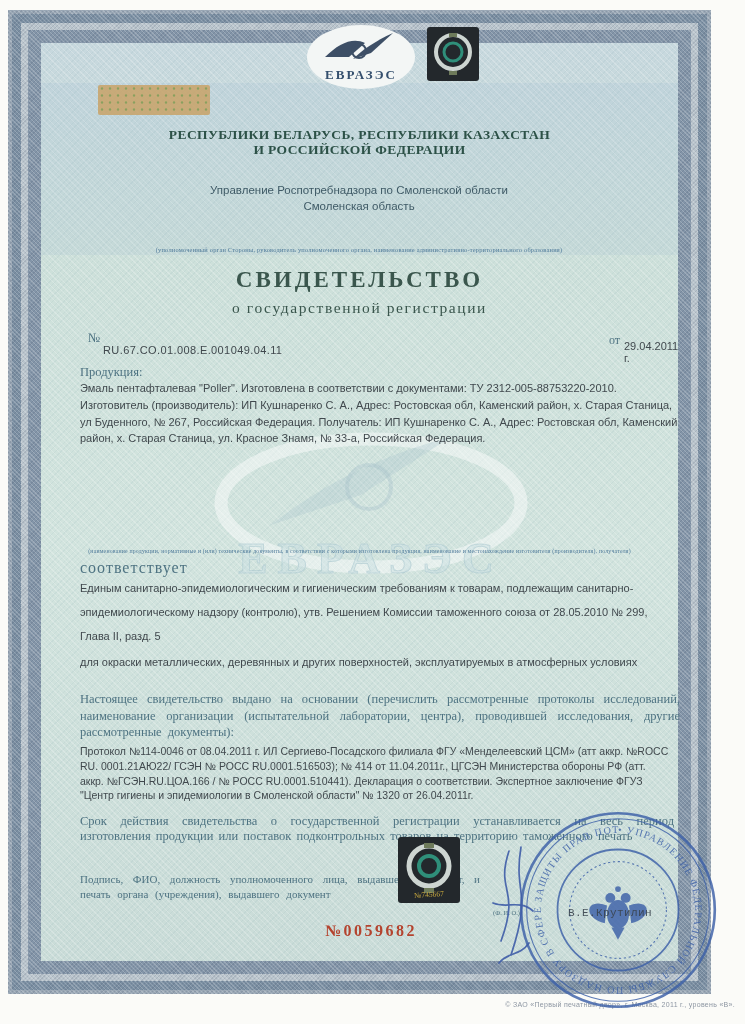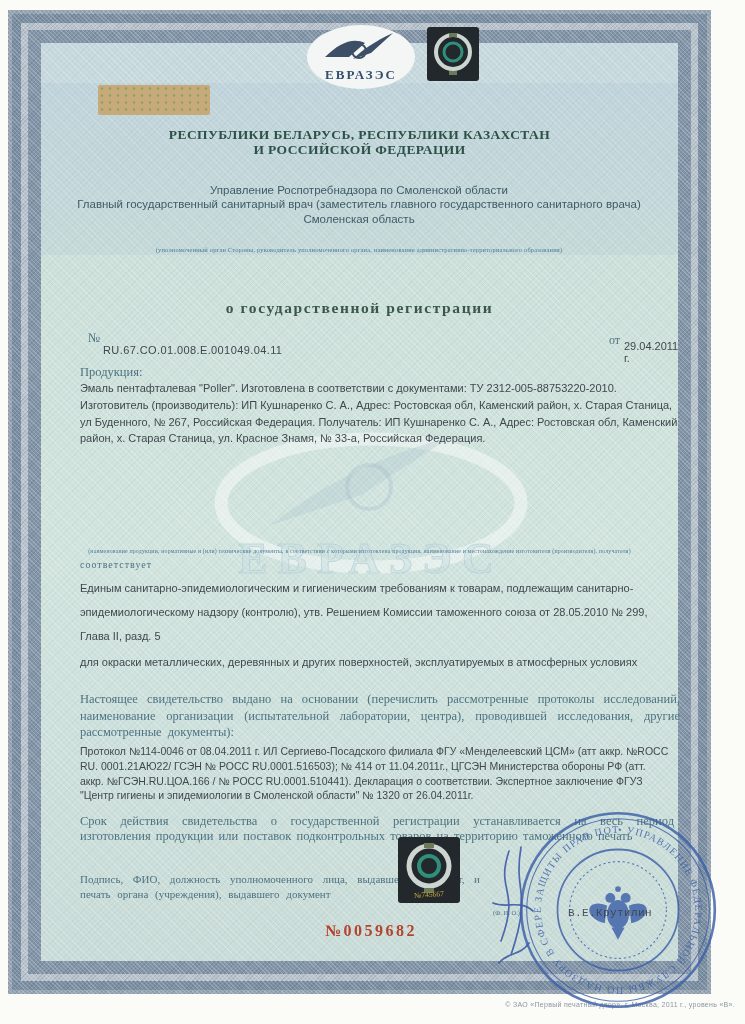--- a/index.html
+++ b/index.html
@@ -31,21 +31,21 @@
   .band { position:absolute; left:0; top:40px; width:100%; height:172px;
           background:rgba(140,170,205,0.12); z-index:0; }
   .abs { position:absolute; z-index:2; }
   
   .serifblue { font-family:"Liberation Serif", serif; color:#4e7382; }
   .typed { font-family:"Liberation Sans", sans-serif; color:#40484d; }
   .union { text-align:center; font-weight:bold; color:#2c5147; font-size:13.5px; line-height:15px; letter-spacing:.4px; }
   .authority { text-align:center; color:#3f5a66; font-family:"Liberation Sans",sans-serif; font-size:11.5px; line-height:13.5px; }
   .tinycap { text-align:center; color:#4f7a9a; font-size:6.4px; letter-spacing:.2px; }
   .title-main { text-align:center; font-weight:bold; color:#3a564d; font-size:23px; letter-spacing:3px; }
-  .title-sub  { text-align:center; font-weight:bold; color:#3a564d; font-size:15.5px; letter-spacing:1.6px; }
+  .title-sub  { text-align:center; font-weight:normal; color:#3a564d; font-size:15.5px; letter-spacing:1.6px; }
   .just { text-align:justify; }
   .goldpatch {
     background-color:#c9a368;
     background-image: radial-gradient(rgba(120,150,70,.9) 1px, transparent 1.6px);
     background-size:8px 7px; opacity:.85; border-radius:2px;
   }
   .copyright { position:absolute; right:10px; top:1001px; font-family:"Liberation Sans",sans-serif;
                font-size:7px; color:#8d96a2; letter-spacing:.3px; z-index:3; }
   .logo-layer { z-index:5; }
   svg text { font-family:"Liberation Serif", serif; }
@@ -86,26 +86,26 @@
           </svg>
         </div>
 
         <div class="abs union" style="left:0; top:84px; width:637px;">
           <div>РЕСПУБЛИКИ БЕЛАРУСЬ, РЕСПУБЛИКИ КАЗАХСТАН</div>
           <div>И РОССИЙСКОЙ ФЕДЕРАЦИИ</div>
         </div>
 
         <div class="abs authority" style="left:18px; top:141px; width:600px;">
           <div>Управление Роспотребнадзора по Смоленской области</div>
-          <div>Главный государственный санитарный врач (заместитель главного государственного санитарного врача)</div>
           <div style="margin-top:2px;">Смоленская область</div>
         </div>
 
         <div class="abs tinycap" style="left:38px; top:203px; width:560px;">(уполномоченный орган Стороны, руководитель уполномоченного органа, наименование административно-территориального образования)</div>
 
+        <div class="abs title-main" style="left:0; top:224px; width:637px;">СВИДЕТЕЛЬСТВО</div>
         <div class="abs title-sub" style="left:0; top:256px; width:637px;">о государственной регистрации</div>
 
         <div class="abs serifblue" style="left:47px; top:287px; font-size:13px;">№</div>
         <div class="abs typed" style="left:62px; top:301px; font-size:11px; letter-spacing:.4px;">RU.67.CO.01.008.E.001049.04.11</div>
         <div class="abs serifblue" style="left:568px; top:290px; font-size:12px;">от</div>
         <div class="abs typed" style="left:583px; top:297px; font-size:11px;">29.04.2011 г.</div>
 
         <div class="abs serifblue" style="left:39px; top:322px; font-size:12.5px;">Продукция:</div>
         <div class="abs typed" style="left:39px; top:337px; width:598px; font-size:11px; line-height:16.8px;">Эмаль пентафталевая "Poller". Изготовлена в соответствии с документами: ТУ 2312-005-88753220-2010. Изготовитель (производитель): ИП Кушнаренко С. А., Адрес: Ростовская обл, Каменский район, х. Старая Станица, ул Буденного, № 267,  Российская Федерация.  Получатель: ИП Кушнаренко С. А., Адрес: Ростовская обл, Каменский район, х. Старая Станица, ул. Красное Знамя, № 33-а,  Российская Федерация.</div>
 
@@ -113,21 +113,21 @@
           <svg width="340" height="190" viewBox="0 0 340 190">
             <ellipse cx="170" cy="88" rx="150" ry="64" fill="none" stroke="rgba(255,255,255,0.75)" stroke-width="13"></ellipse>
             <path d="M70,110 C120,70 180,40 250,22 L160,80 Z" fill="rgba(150,180,195,0.35)"></path>
             <circle cx="168" cy="72" r="22" fill="none" stroke="rgba(150,180,195,0.45)" stroke-width="4"></circle>
             <text x="170" y="158" text-anchor="middle" font-size="44" font-weight="bold" letter-spacing="10" fill="rgba(196,220,228,0.55)" stroke="rgba(150,185,200,0.6)" stroke-width="1" font-family="Liberation Sans, sans-serif">ЕВРАЗЭС</text>
           </svg>
         </div>
 
         <div class="abs tinycap" style="left:10px; top:505px; width:617px; font-size:5.8px;">(наименование продукции, нормативные и (или) технические документы, в соответствии с которыми изготовлена продукция, наименование и местонахождение изготовителя (производителя), получателя)</div>
 
-        <div class="abs serifblue" style="left:39px; top:516px; font-size:10px; letter-spacing:1px;">соответствует</div>
+        <div class="abs serifblue" style="left:39px; top:516px; font-size:16px; letter-spacing:1px;">соответствует</div>
 
         <div class="abs typed" style="left:39px; top:533px; width:596px; font-size:11px; line-height:24px;">Единым санитарно-эпидемиологическим и гигиеническим требованиям к товарам, подлежащим санитарно-эпидемиологическому надзору (контролю), утв. Решением Комиссии таможенного союза от 28.05.2010 № 299, Глава II, разд. 5</div>
 
 
         <div class="abs typed" style="left:39px; top:611px; width:598px; font-size:11px; line-height:16.5px;">для окраски металлических, деревянных и других поверхностей, эксплуатируемых в атмосферных условиях</div>
 
         <div class="abs serifblue just" style="left:39px; top:648px; width:600px; font-size:12.5px; line-height:16.5px; word-spacing:3px;">Настоящее свидетельство выдано на основании (перечислить рассмотренные протоколы исследований, наименование организации (испытательной лаборатории, центра), проводившей исследования, другие рассмотренные документы):</div>
 
         <div class="abs typed" style="left:39px; top:701px; width:590px; font-size:10.5px; line-height:14.8px;">Протокол №114-0046 от 08.04.2011 г. ИЛ Сергиево-Посадского филиала ФГУ «Менделеевский ЦСМ» (атт аккр. №ROCC RU. 0001.21АЮ22/ ГСЭН № РОСС RU.0001.516503); № 414 от 11.04.2011г., ЦГСЭН Министерства обороны РФ (атт. аккр. №ГСЭН.RU.ЦОА.166 / № РОСС RU.0001.510441). Декларация о соответствии. Экспертное заключение ФГУЗ "Центр гигиены и эпидемиологии в Смоленской области" № 1320 от 26.04.2011г.</div>
 

